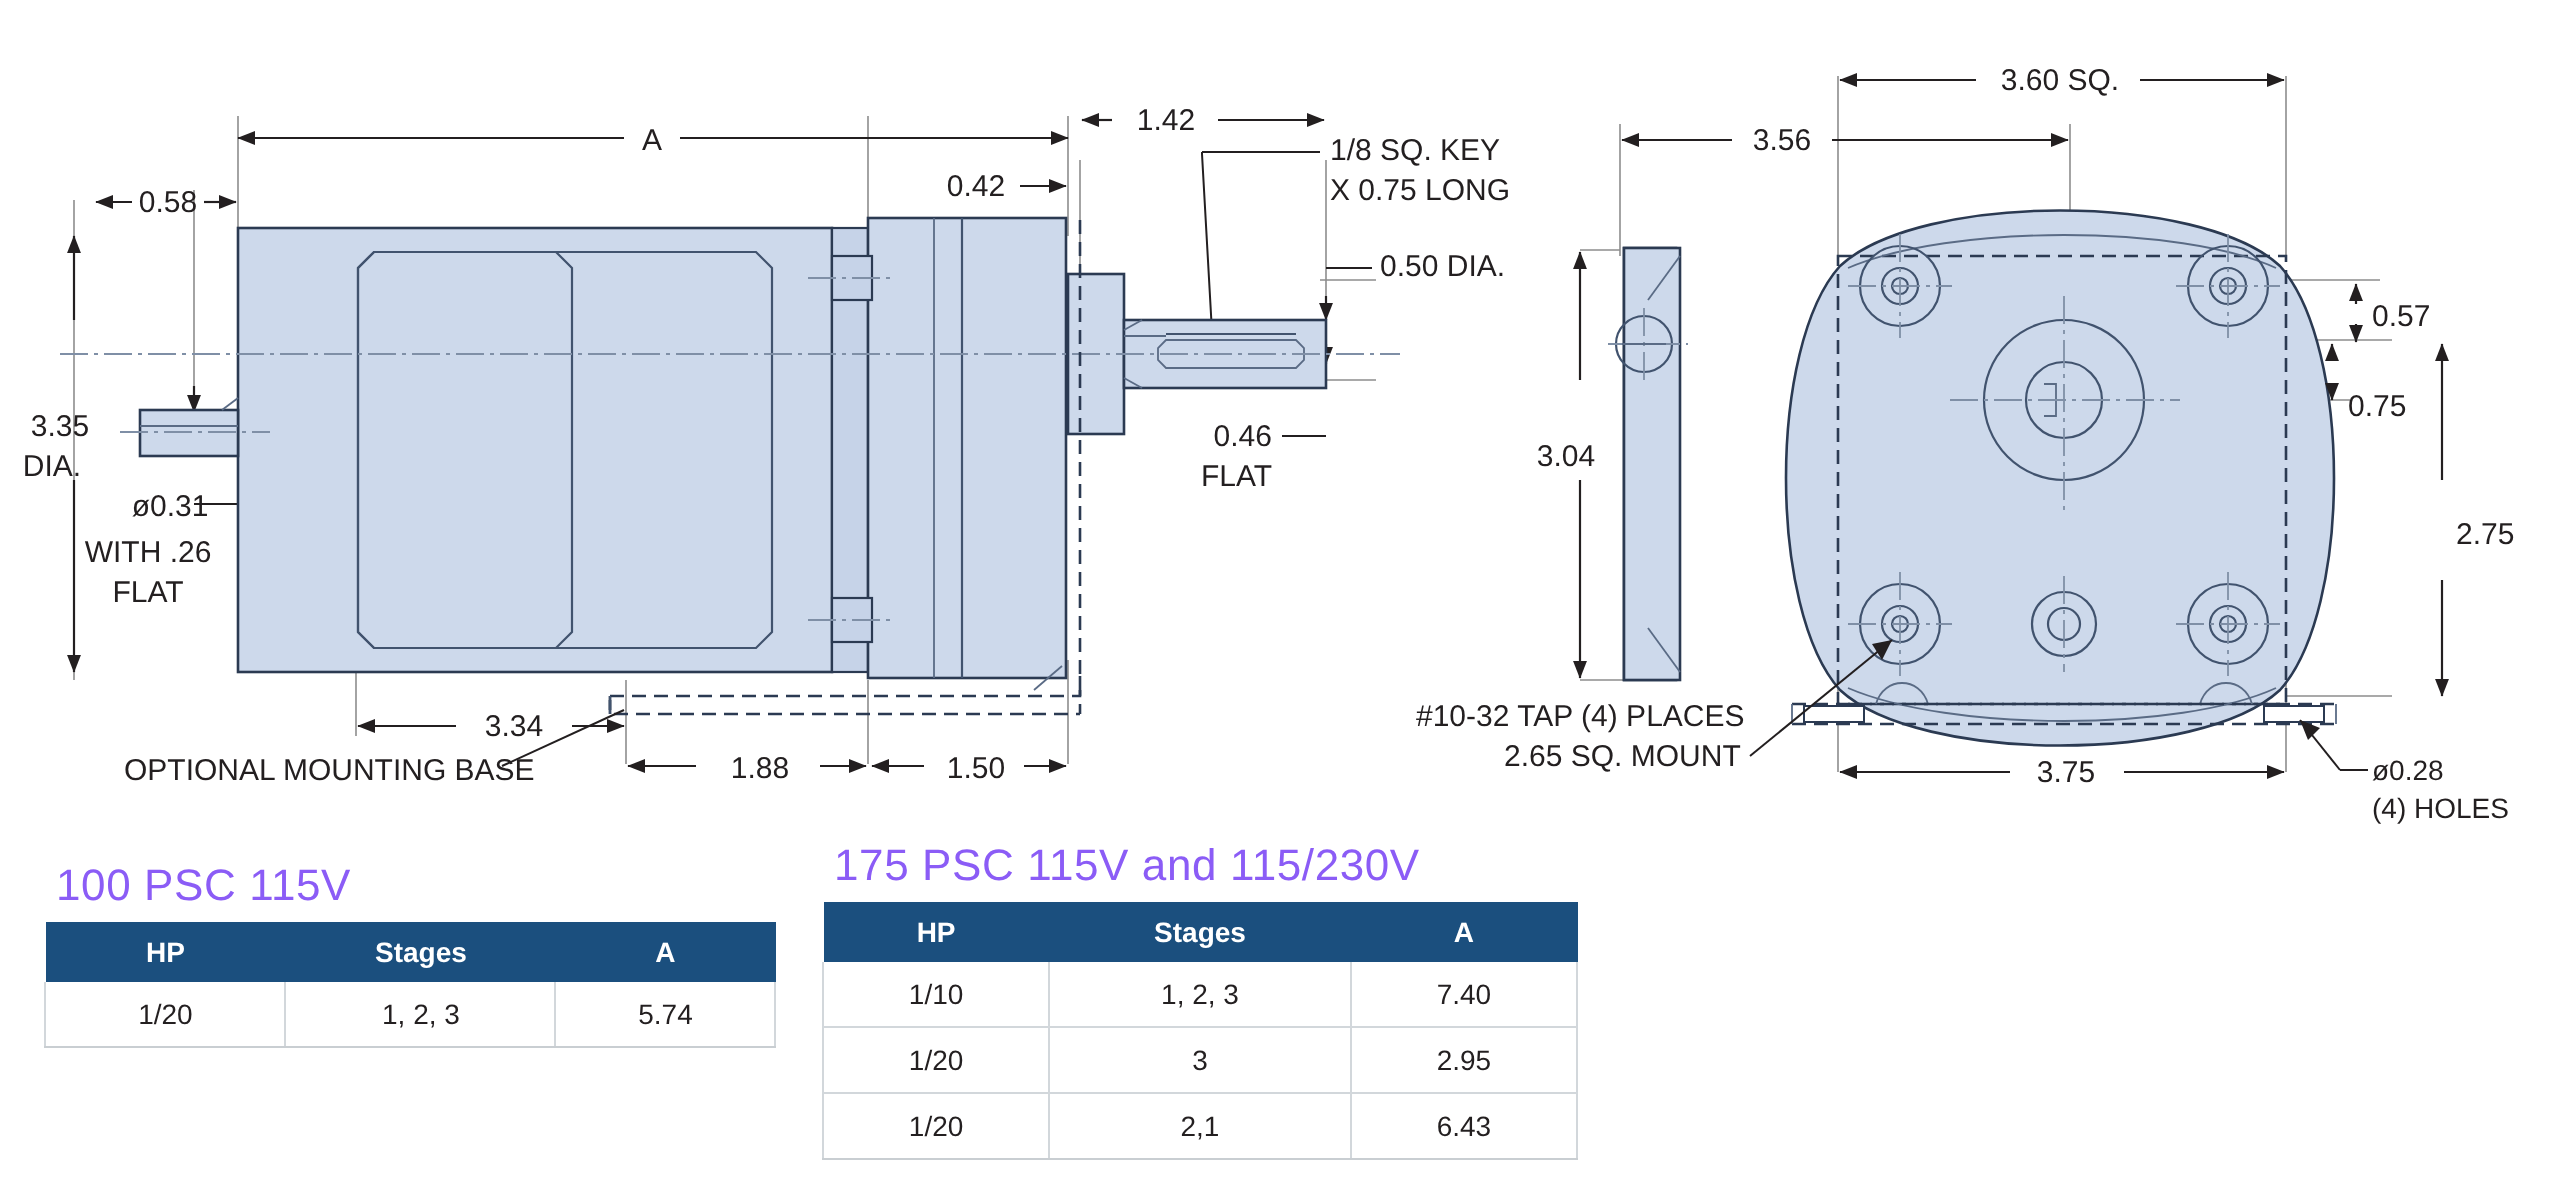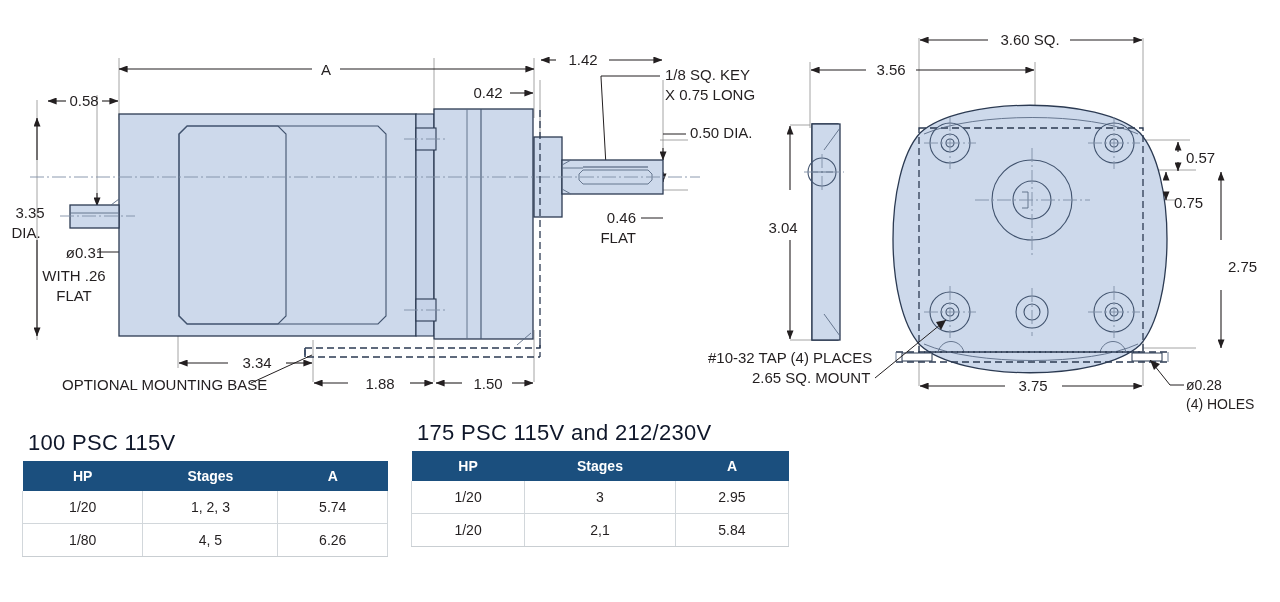--- a/index.html
+++ b/index.html
@@ -14,21 +14,21 @@
 
   svg.drawing { position: absolute; left: 0; top: 0; width: 1280px; height: 430px; }
 
   .tables-layer { position: absolute; left: 0; top: 420px; width: 1280px; height: 182px; }
 
   .table-block { position: absolute; }
   #table-block-100 { left: 22px; top: 10px; width: 366px; }
   #table-block-175 { left: 411px; top: 0px;  width: 378px; }
 
   .table-title {
-    color: #0f172a;
+    color: #8b5cf6;
     font-size: 22px;
     letter-spacing: 0.3px;
     margin: 0 0 5px 6px;
     white-space: nowrap;
     font-family: "Liberation Sans", sans-serif;
   }
   table.spec {
     border-collapse: collapse;
     width: 100%;
     table-layout: fixed;
@@ -405,48 +405,48 @@
             <th style="width:37%">Stages</th>
             <th style="width:30%">A</th>
           </tr>
         </thead>
         <tbody>
           <tr>
             <td>1/20</td>
             <td>1, 2, 3</td>
             <td>5.74</td>
           </tr>
-          <tr>
-            <td>1/80</td>
-            <td>4, 5</td>
-            <td>6.26</td>
-          </tr>
         </tbody>
       </table>
     </div>
 
     <div class="table-block" id="table-block-175">
-      <div class="table-title">175 PSC 115V and 212/230V</div>
+      <div class="table-title">175 PSC 115V and 115/230V</div>
       <table class="spec">
         <thead>
           <tr>
             <th style="width:30%">HP</th>
             <th style="width:40%">Stages</th>
             <th style="width:30%">A</th>
           </tr>
         </thead>
         <tbody>
           <tr>
+            <td>1/10</td>
+            <td>1, 2, 3</td>
+            <td>7.40</td>
+          </tr>
+          <tr>
             <td>1/20</td>
             <td>3</td>
             <td>2.95</td>
           </tr>
           <tr>
             <td>1/20</td>
             <td>2,1</td>
-            <td>5.84</td>
+            <td>6.43</td>
           </tr>
         </tbody>
       </table>
     </div>
 
   </div>
 </div>
 
 </body></html>

